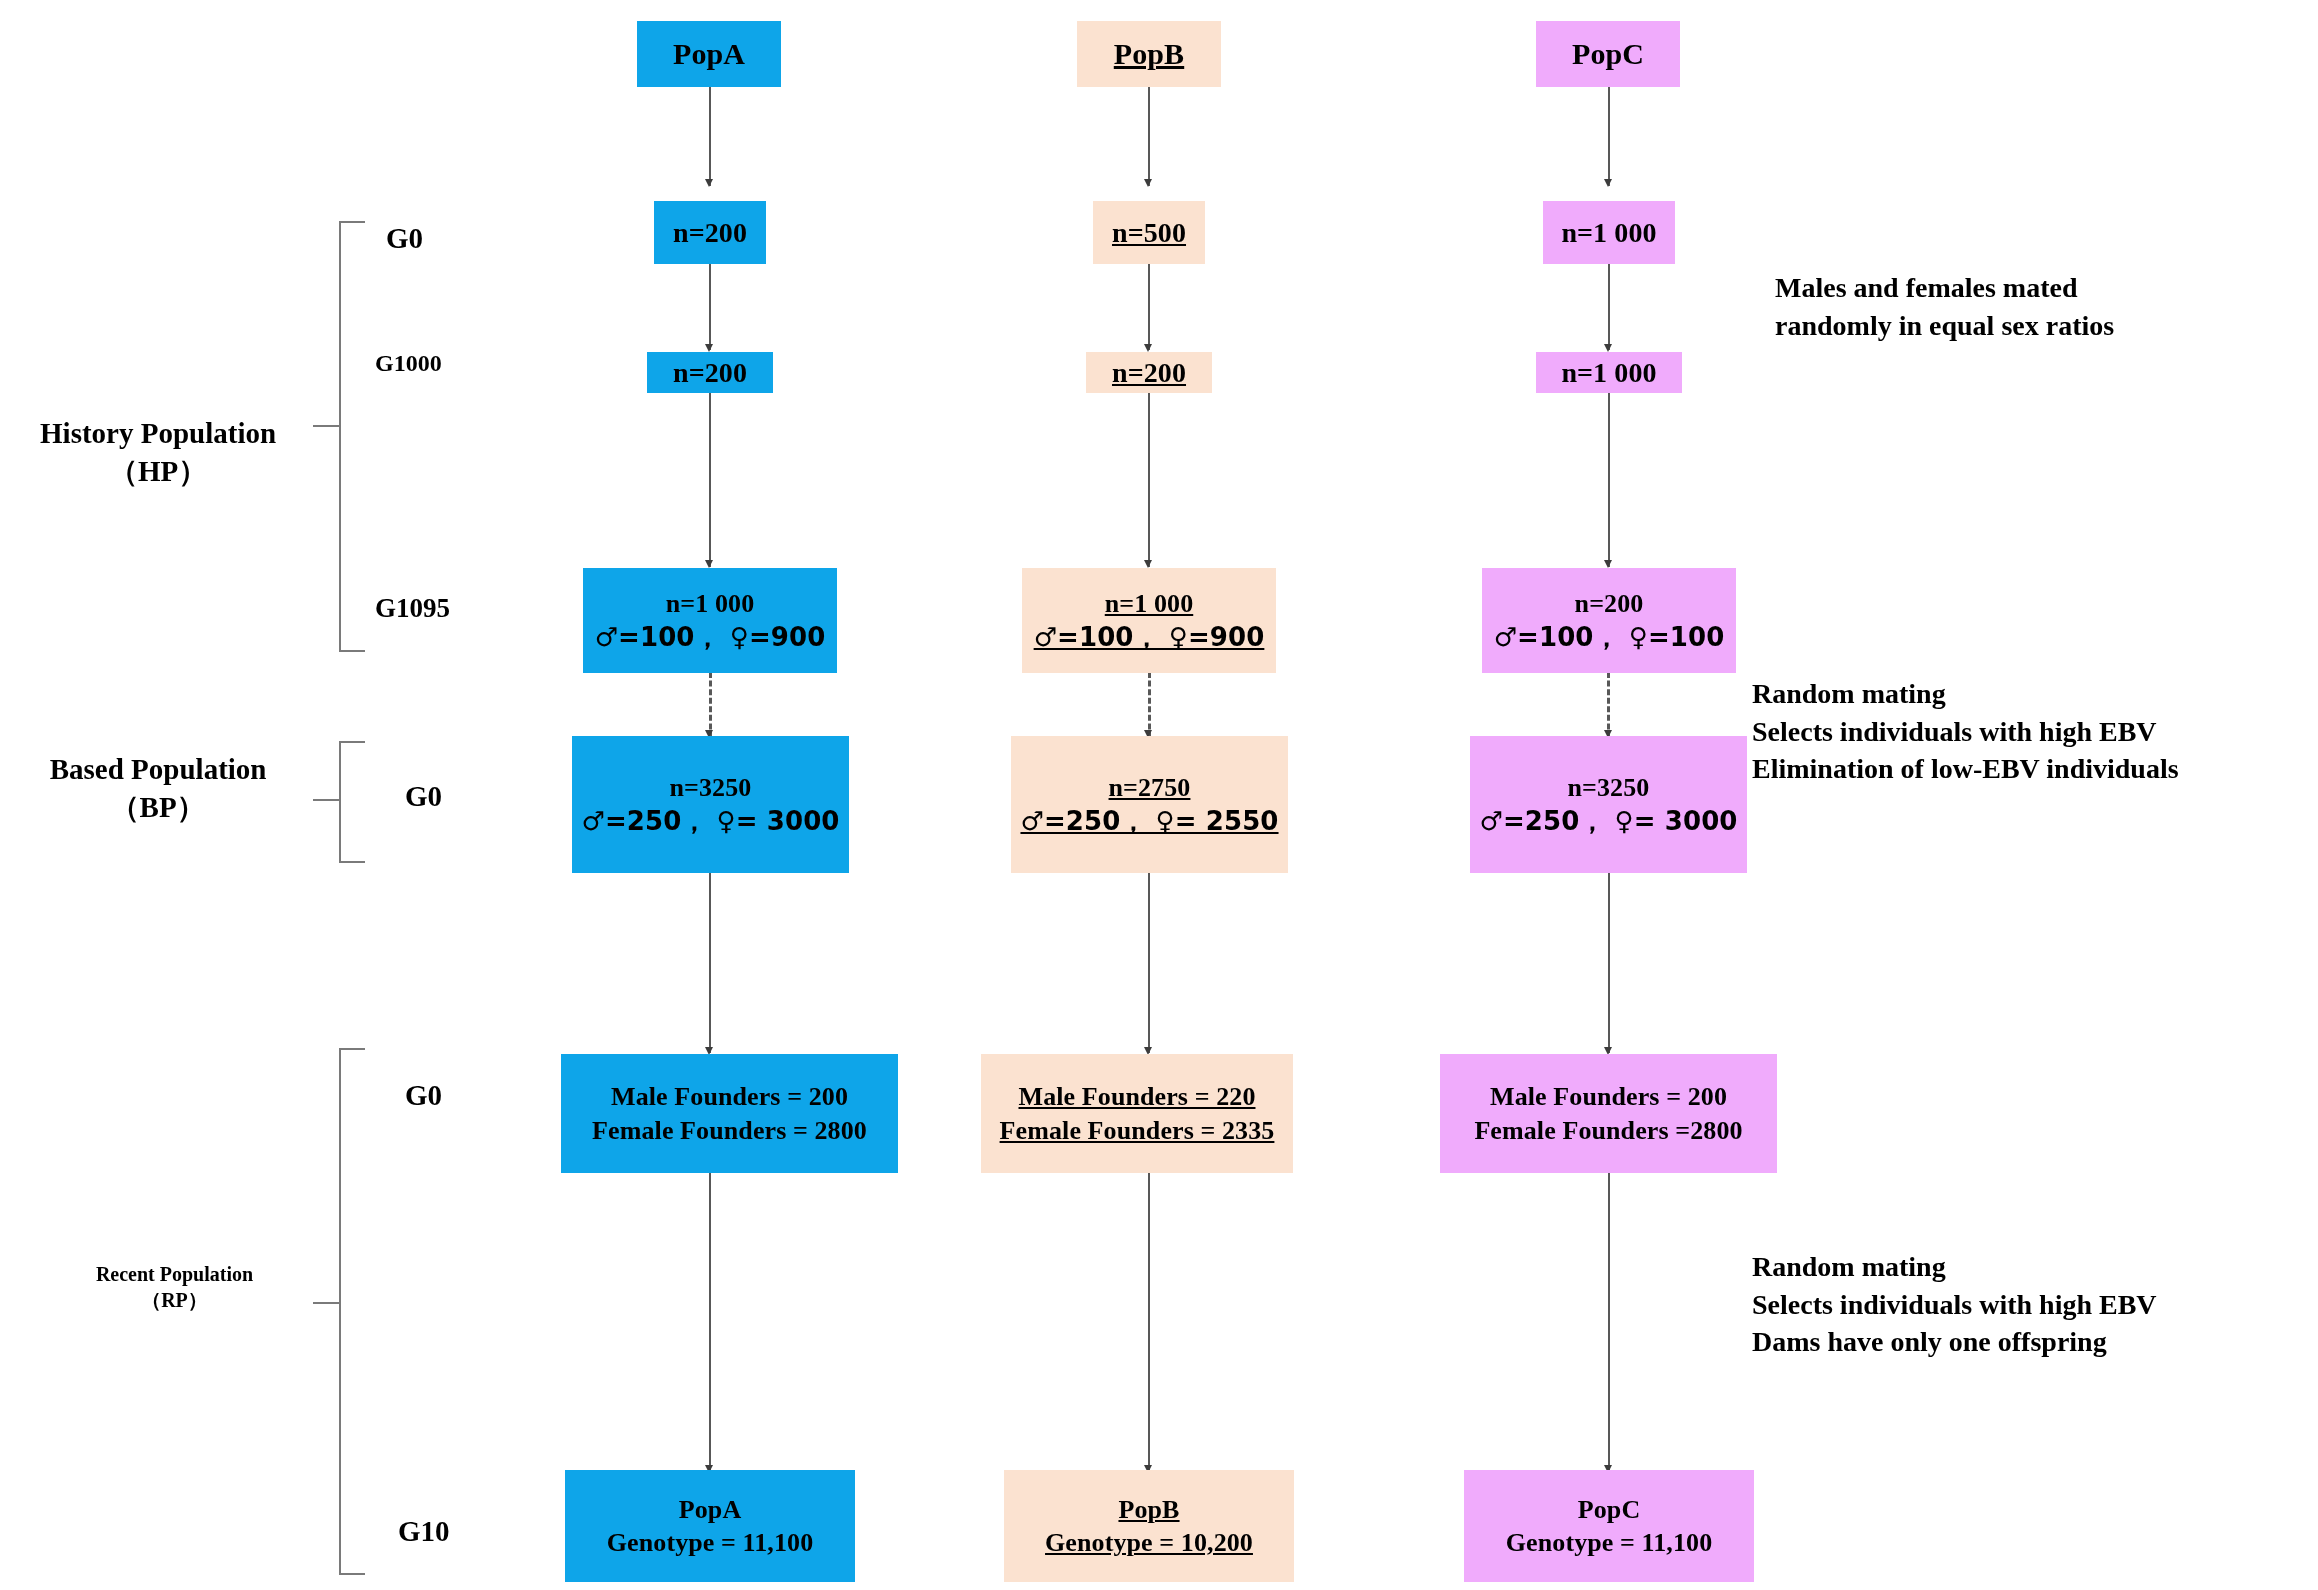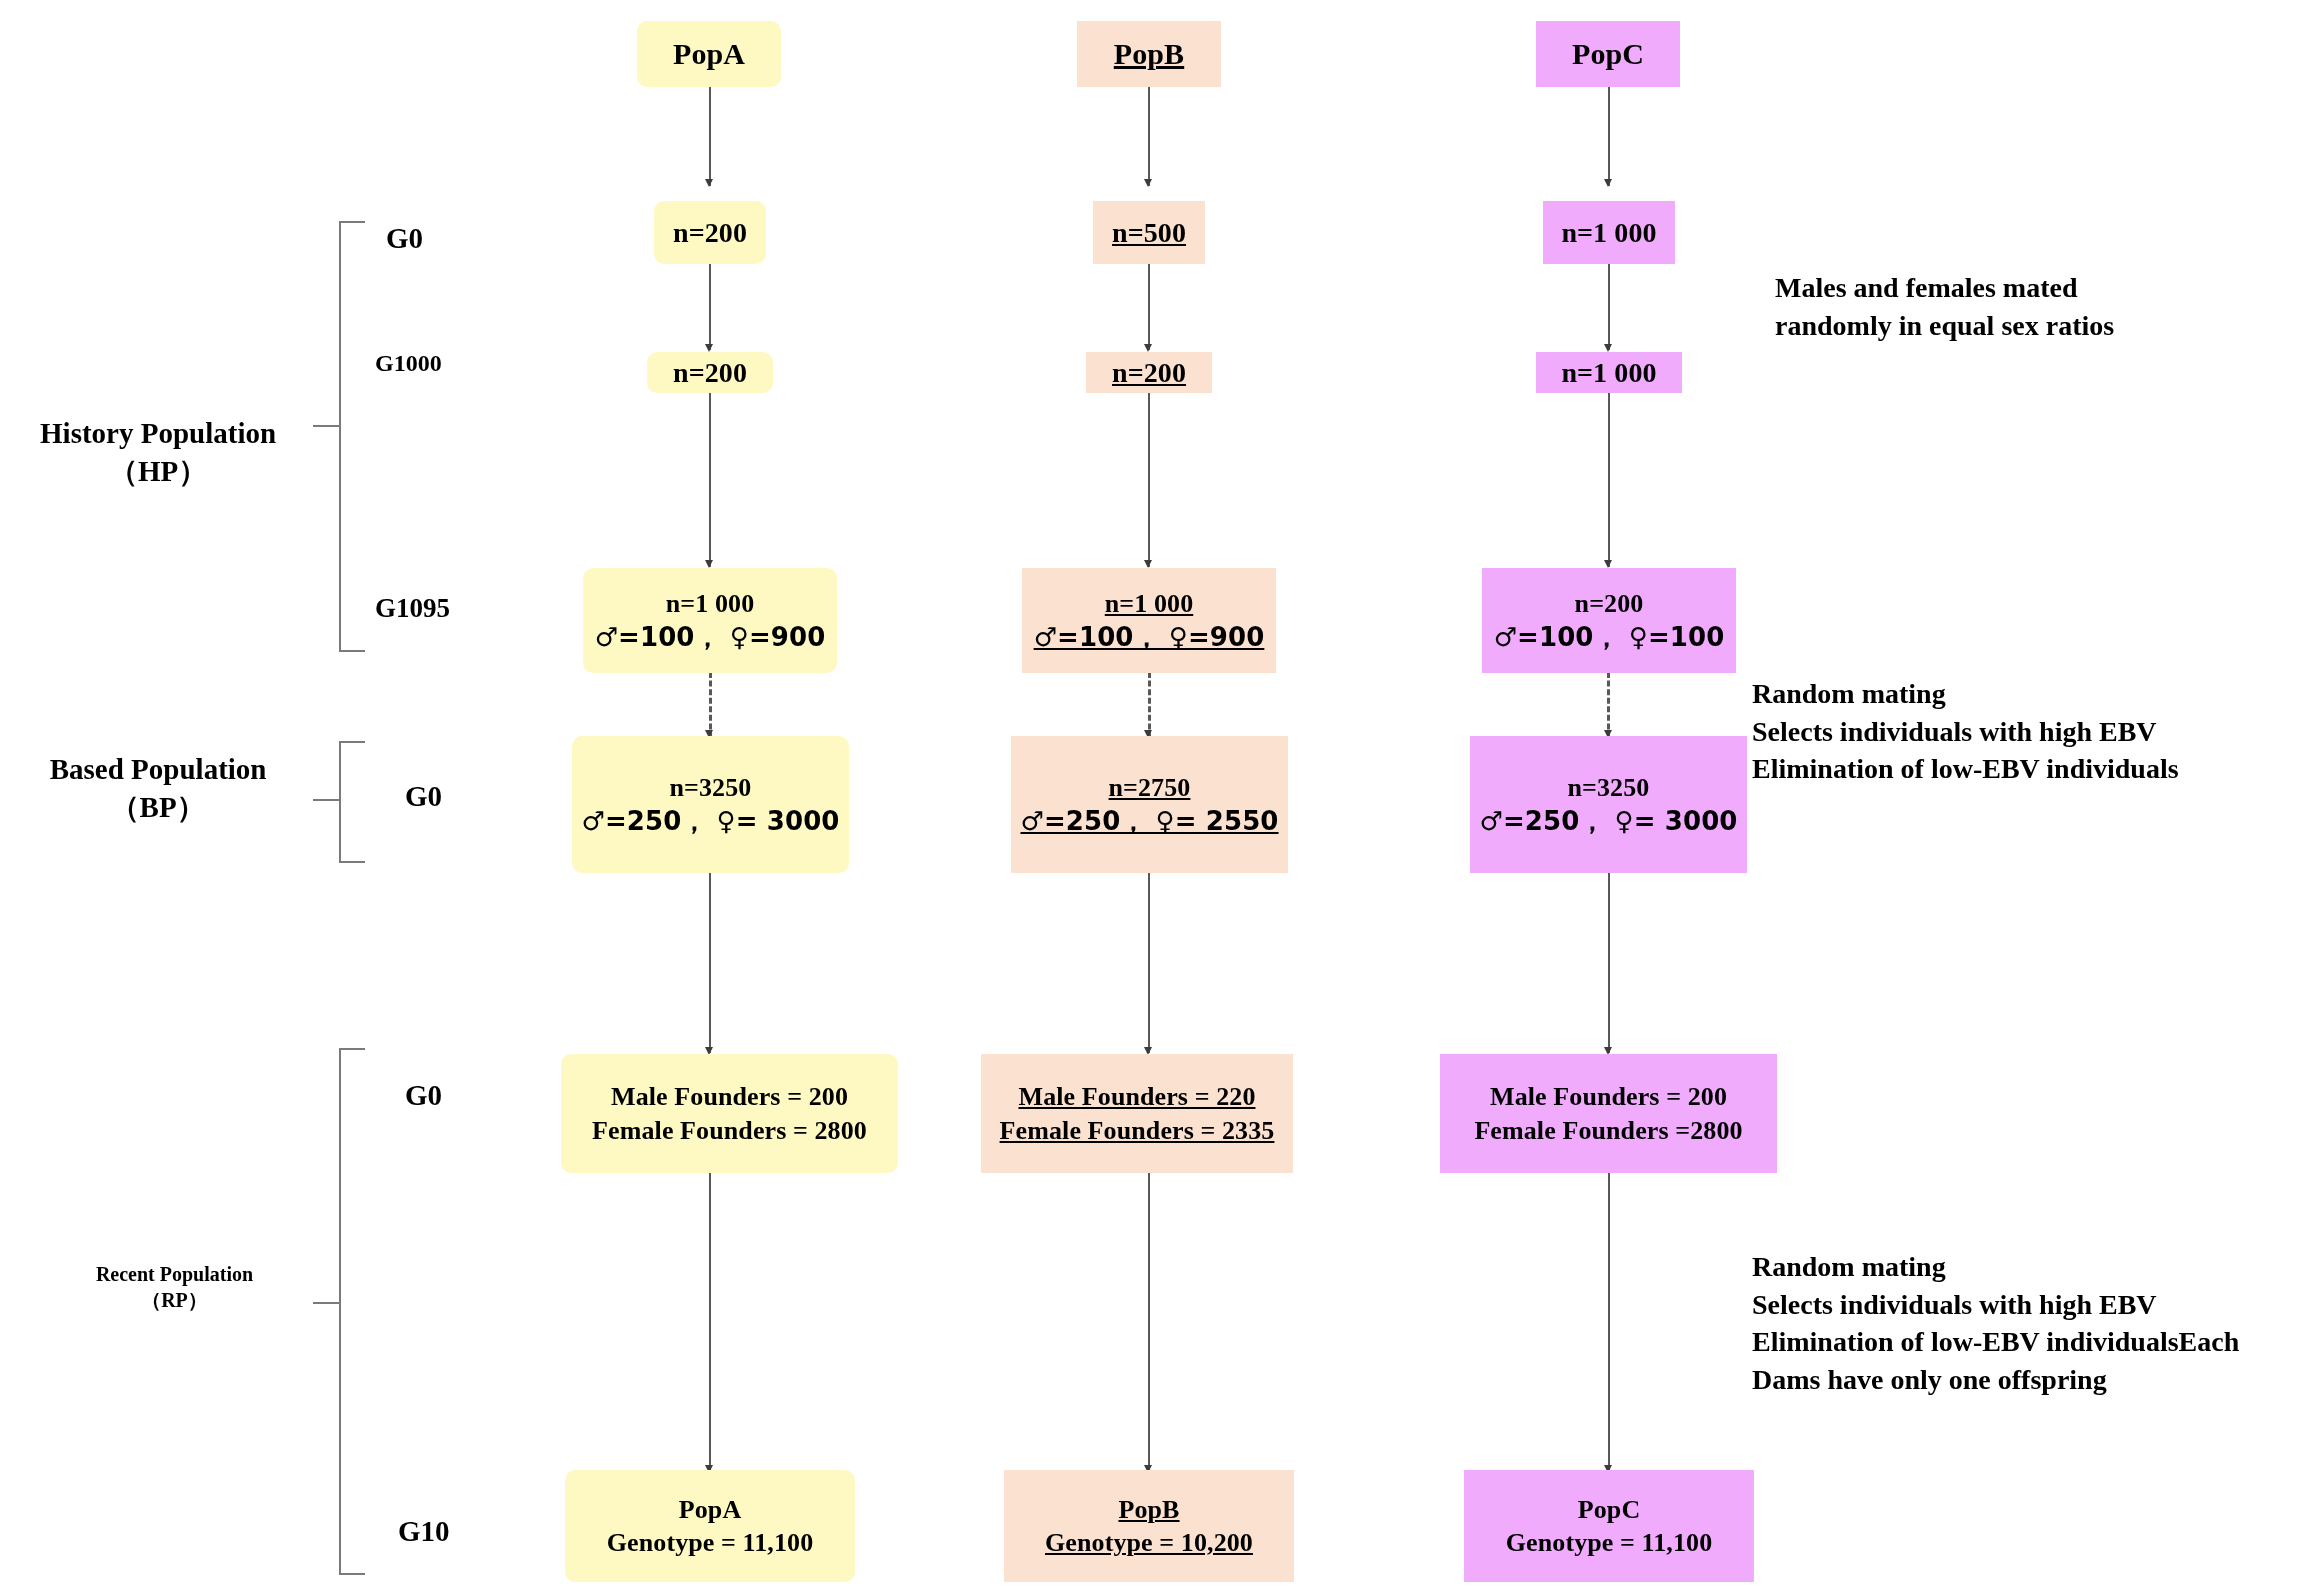--- a/index.html
+++ b/index.html
@@ -24,21 +24,21 @@
     align-items: center;
     justify-content: center;
     text-align: center;
     font-weight: bold;
     line-height: 1.28;
     letter-spacing: 0.1px;
     z-index: 3;
   }
   .node .ln { display: block; white-space: nowrap; }
 
-  .popA { background: #fef9c3; border-radius: 10px; }
+  .popA { background: #0ea5e9; }
   .popB { background: #fbe2d0; text-decoration: underline; }
   .popC { background: #f0abfc; }
 
   .connector {
     position: absolute;
     width: 0;
     border-left: 2px solid #585858;
     z-index: 1;
   }
   .connector.dashed { border-left-style: dashed; border-left-width: 3.3px; }
@@ -266,18 +266,17 @@
 
   <div class="annotation" style="left:1752px; top:675px; font-size:28px;">
     <span class="ln">Random mating</span>
     <span class="ln">Selects individuals with high EBV</span>
     <span class="ln">Elimination of low-EBV individuals</span>
   </div>
 
   <div class="annotation" style="left:1752px; top:1248px; font-size:28px;">
     <span class="ln">Random mating</span>
     <span class="ln">Selects individuals with high EBV</span>
-    <span class="ln">Elimination of low-EBV individualsEach</span>
     <span class="ln">Dams have only one offspring</span>
   </div>
 
 </div>
 
 
 </body></html>

